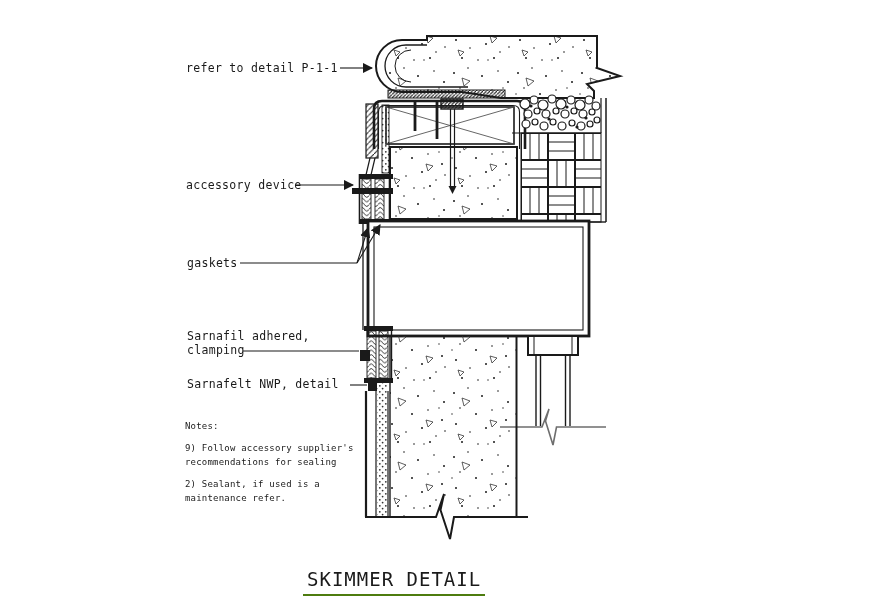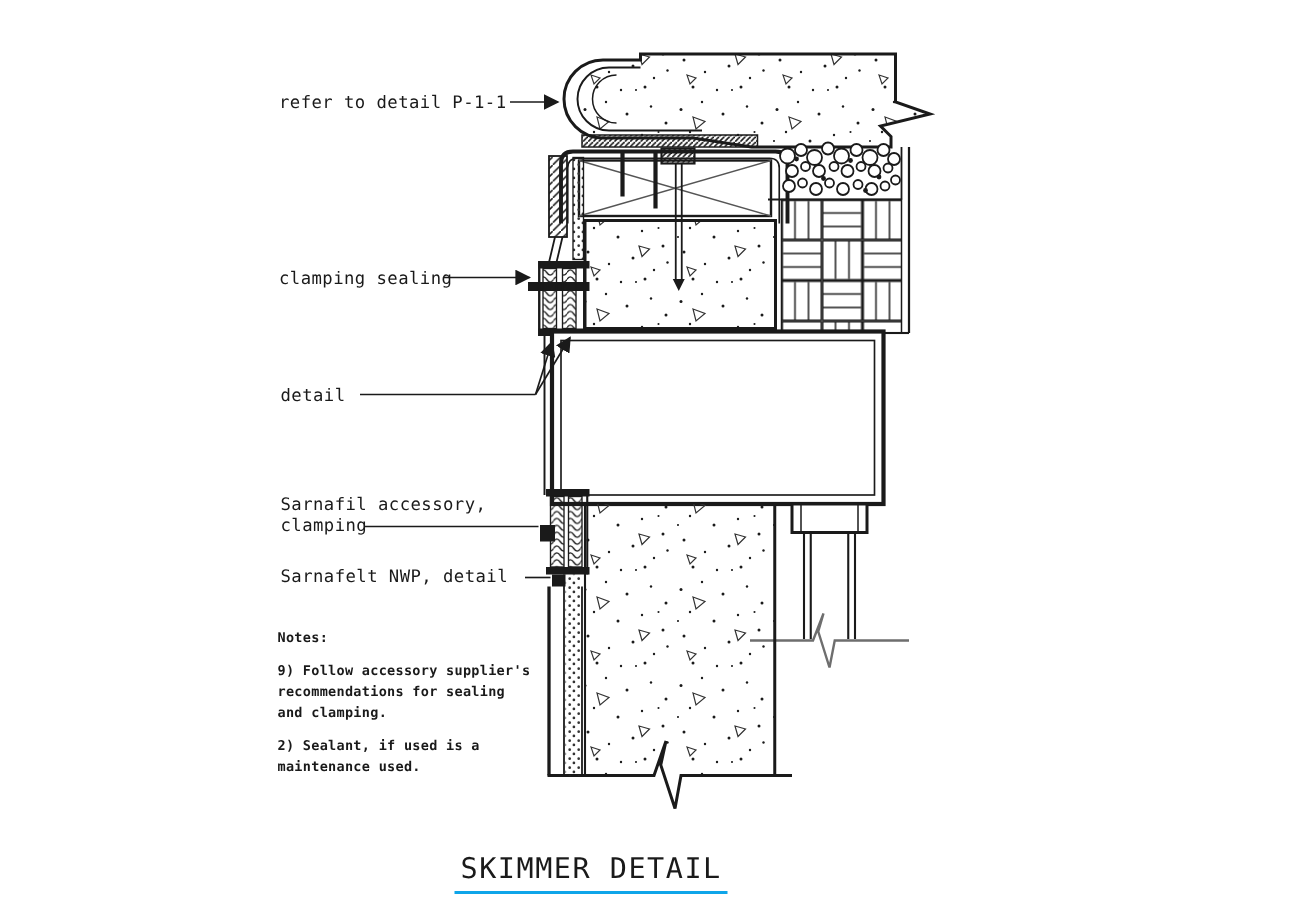--- a/index.html
+++ b/index.html
@@ -8,27 +8,27 @@
     font-family:"DejaVu Sans Mono","Liberation Mono",monospace;color:#1a1a1a;
     overflow:hidden;
   }
   .canvas svg{position:absolute;left:0;top:0;}
   .callout{
     position:absolute;font-size:11.5px;letter-spacing:.3px;white-space:nowrap;
     color:#1a1a1a;line-height:14px;
   }
   .notes{
     position:absolute;left:185px;top:419px;font-size:9px;letter-spacing:.2px;
-    line-height:14px;color:#1a1a1a;font-weight:bold;
+    line-height:14px;color:#1a1a1a;
   }
   .notes .para{margin-top:8px;}
   .notes div{white-space:nowrap;}
   .title{
     position:absolute;left:303px;top:568px;font-size:19px;letter-spacing:1px;
-    white-space:nowrap;border-bottom:2px solid #0ea5e9;padding:0 4px 4px 4px;
+    white-space:nowrap;border-bottom:2px solid #4d7c0f;padding:0 4px 4px 4px;
     color:#1a1a1a;
   }
 </style>
 </head>
 <body>
 
 <div class="canvas">
 
   <svg width="870" height="612" viewBox="0 0 870 612">
     <defs>
@@ -230,36 +230,35 @@
       <line x1="296" y1="185" x2="353" y2="185" marker-end="url(#arr)"></line>
       <line x1="240" y1="263" x2="357" y2="263"></line>
       <line x1="357" y1="263" x2="368" y2="228" marker-end="url(#arr)"></line>
       <line x1="357" y1="263" x2="380" y2="225" marker-end="url(#arr)"></line>
       <line x1="243" y1="351" x2="359" y2="351"></line>
       <line x1="350" y1="385" x2="367" y2="385"></line>
     </g>
   </svg>
 
   <div class="callout" style="left:186px;top:61px">refer to detail P-1-1</div>
-  <div class="callout" style="left:186px;top:178px">clamping sealing</div>
-  <div class="callout" style="left:187px;top:256px">detail</div>
+  <div class="callout" style="left:186px;top:178px">accessory device</div>
+  <div class="callout" style="left:187px;top:256px">gaskets</div>
   <div class="callout" style="left:187px;top:329px">
-    <div>Sarnafil accessory,</div>
+    <div>Sarnafil adhered,</div>
     <div>clamping</div>
   </div>
   <div class="callout" style="left:187px;top:377px">Sarnafelt NWP, detail</div>
 
   <div class="notes">
     <div>Notes:</div>
     <div class="para">
       <div>9) Follow accessory supplier's</div>
       <div>recommendations for sealing</div>
-      <div>and clamping.</div>
     </div>
     <div class="para">
       <div>2) Sealant, if used is a</div>
-      <div>maintenance used.</div>
+      <div>maintenance refer.</div>
     </div>
   </div>
 
   <div class="title">SKIMMER DETAIL</div>
 
 </div>
 
 </body></html>

